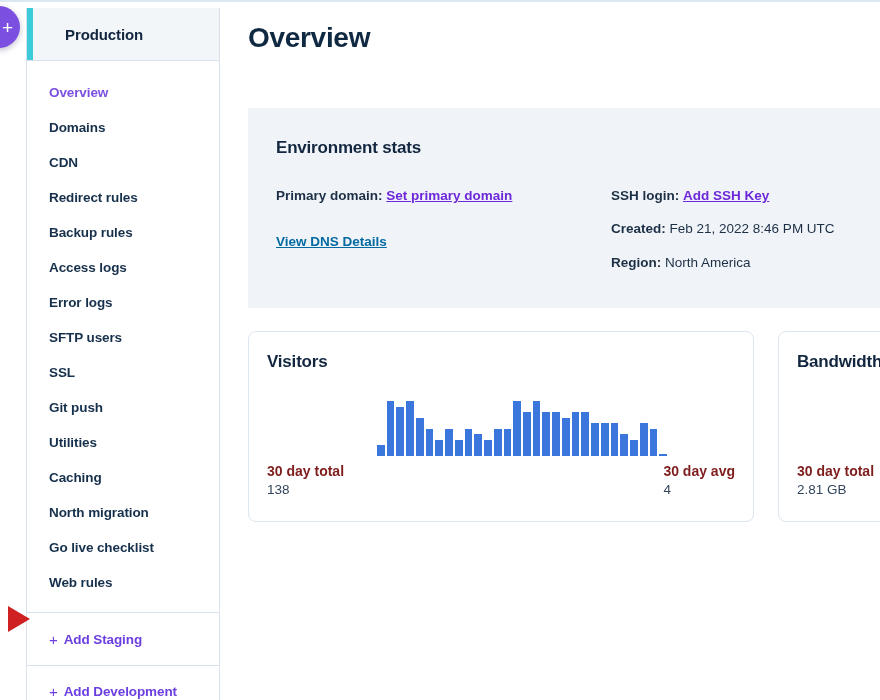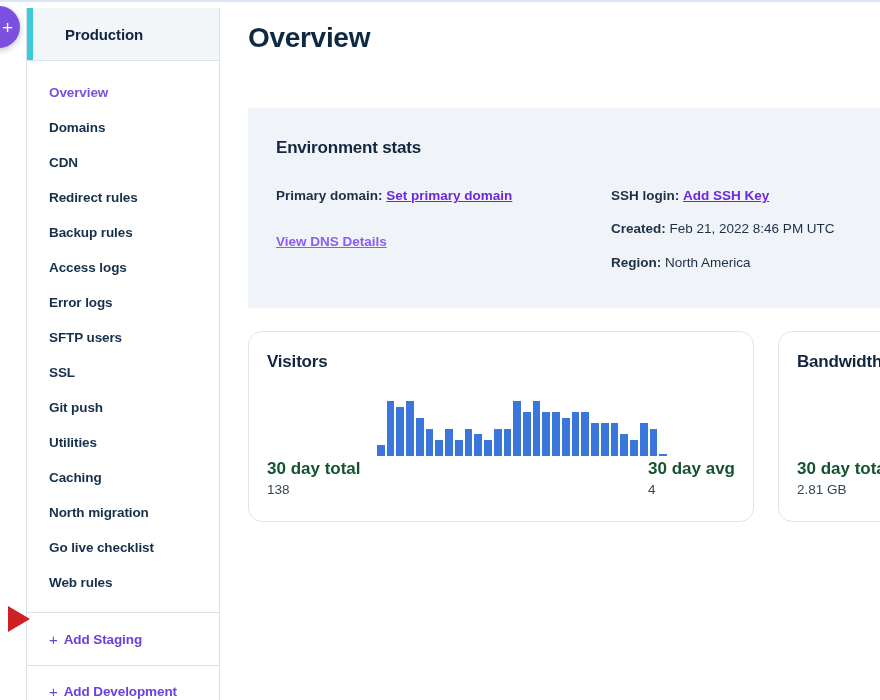--- a/index.html
+++ b/index.html
@@ -180,33 +180,33 @@
   }
   .stat-line b { font-weight: bold; }
   .stat-line .val { font-weight: normal; }
 
   a.link {
     color: #6d28d9;
     text-decoration: underline;
     cursor: pointer;
     font-weight: bold;
   }
-  a.link.strong { font-weight: bold; color: #8b5cf6; }
+  a.link.strong { font-weight: bold; color: #0369a1; }
 
   .dns-link {
     margin-top: 28px;
     font-size: 13.5px;
   }
 
   
   .card {
     position: absolute;
     background: #ffffff;
     border: 1px solid #dde5ee;
-    border-radius: 14px;
+    border-radius: 8px;
   }
   .card h3 {
     font-size: 17px;
     font-weight: bold;
     color: #12263f;
     letter-spacing: -0.2px;
   }
 
   #visitors-card {
     left: 0;
@@ -254,23 +254,23 @@
 
   .metric-row {
     position: absolute;
     left: 18px;
     right: 18px;
     bottom: 24px;
     display: flex;
     justify-content: space-between;
   }
   .metric .label {
-    font-size: 17px;
-    font-weight: bold;
-    color: #14532d;
+    font-size: 14px;
+    font-weight: bold;
+    color: #7f1d1d;
     margin-bottom: 3px;
   }
   .metric .value {
     font-size: 13.5px;
     color: #33465c;
   }
   .metric.right { text-align: left; }
 
   .storage-metric {
     position: absolute;

